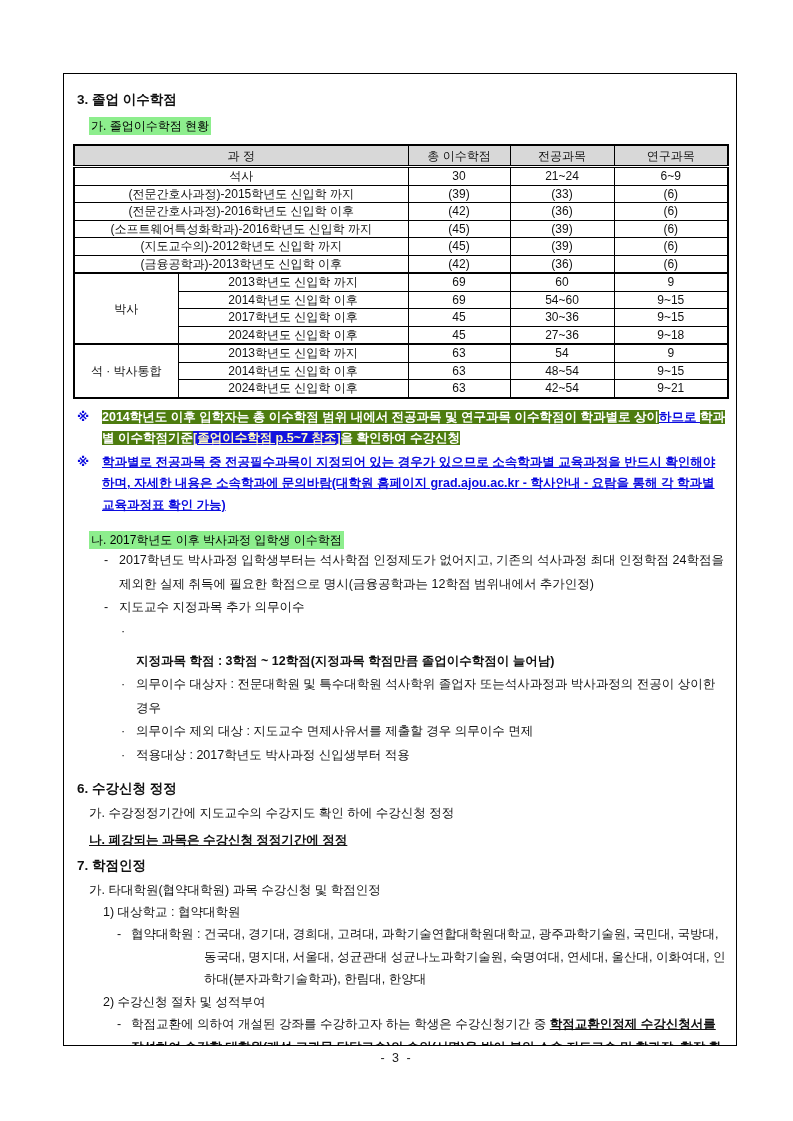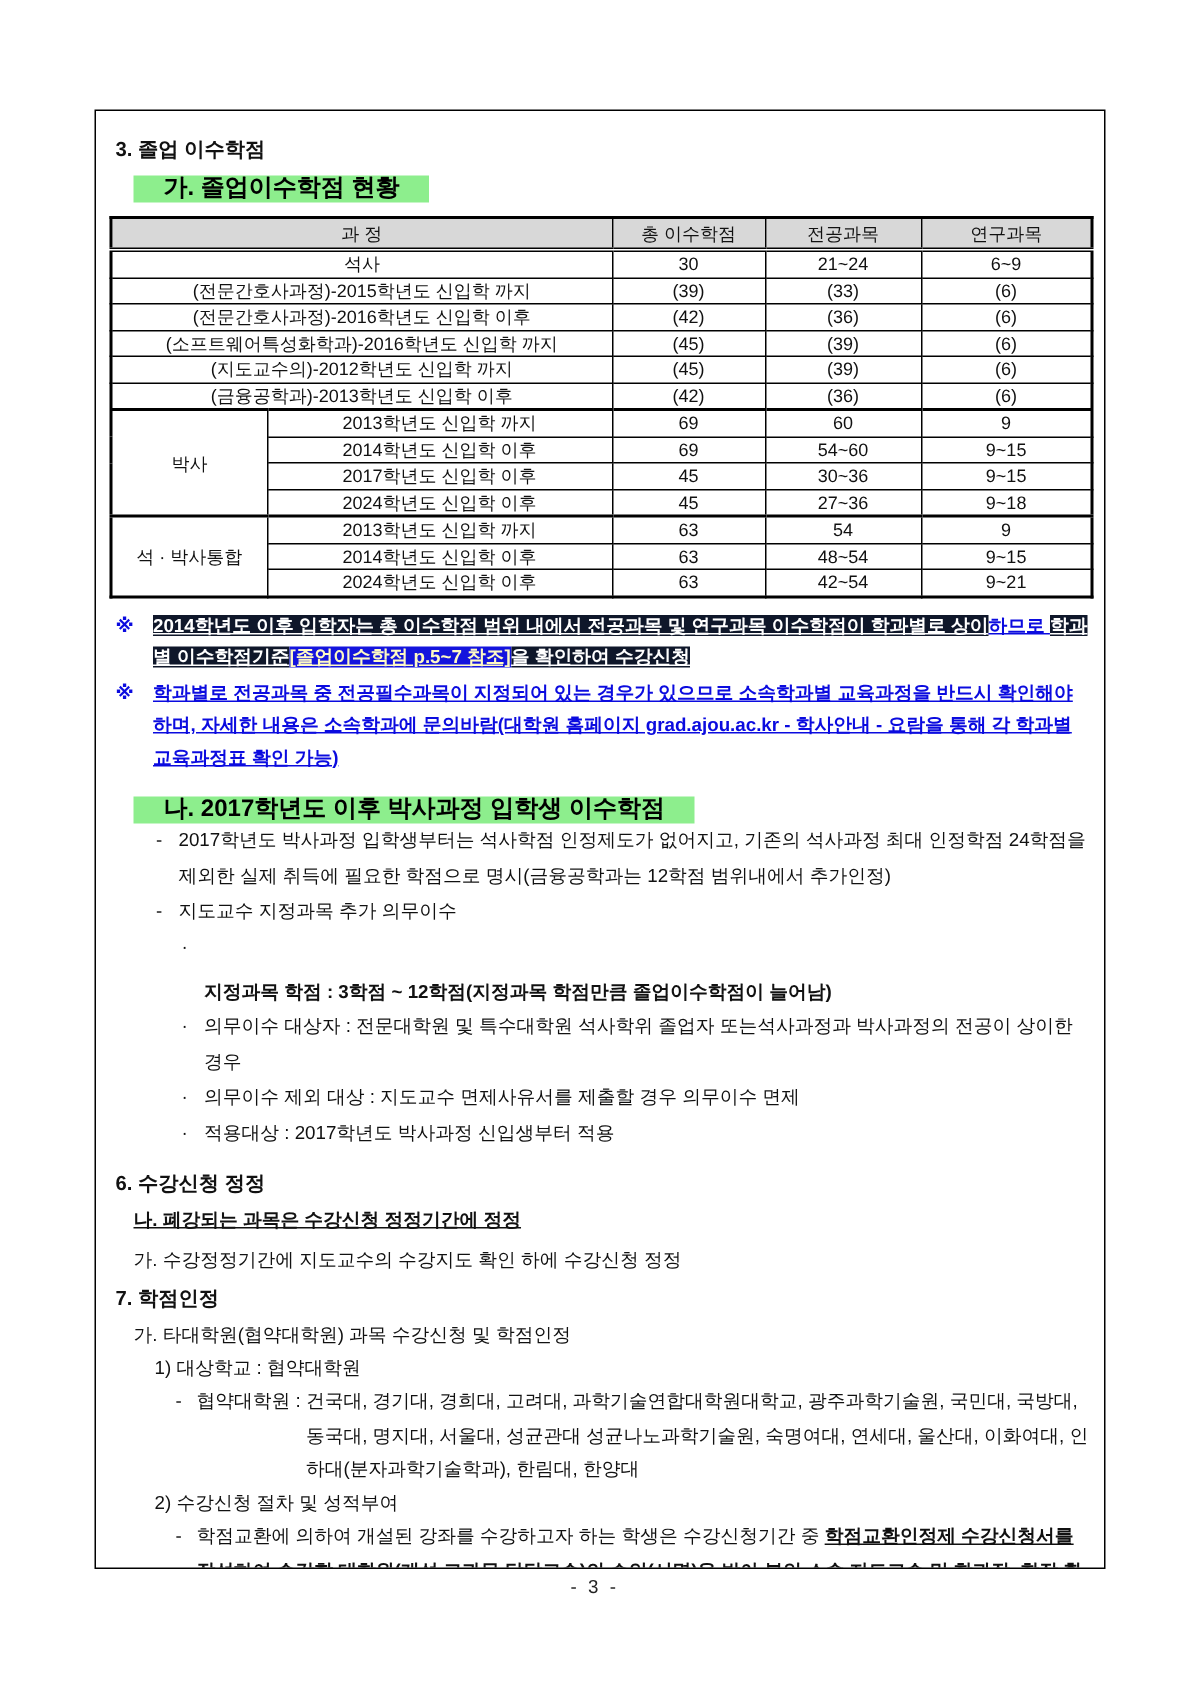--- a/index.html
+++ b/index.html
@@ -8,22 +8,22 @@
     font-family:"Liberation Sans","DejaVu Sans",sans-serif;
     color:#111;font-size:12.5px;
   }
   .frame{
     position:absolute;left:63px;top:73px;width:674px;height:973px;
     border:1.5px solid #000;box-sizing:border-box;
     padding:17px 9px 0 9px;overflow:hidden;
   }
   .sec-title{font-weight:bold;font-size:13.5px;margin:0 0 0 4px;line-height:17px;}
   .green-hl{
-    display:inline-block;background:#8dee8d;color:#000;font-weight:bold;
-    font-size:16px;padding:1px 20px;line-height:16px;
+    display:inline-block;background:#8dee8d;color:#000;font-weight:normal;
+    font-size:12px;padding:1px 2px;line-height:16px;
   }
   .sub-a{margin:9px 0 0 16px;}
   .sub-b{margin:15px 0 0 16px;}
 
   
   table.credits{
     border-collapse:collapse;margin:9px 0 0 0;width:654px;
     font-size:12px;table-layout:fixed;
   }
   table.credits{border:2px solid #000;}
@@ -36,21 +36,21 @@
     border-bottom:3px double #000;
   }
   .credits tr.sep td{border-top:2px solid #000;}
   .c-label{width:104px;}.c-course{width:230px;}
   .c-total{width:102px;}.c-major{width:104px;}.c-research{width:114px;}
 
   
   .note{display:flex;align-items:flex-start;margin:8px 0 0 4px;font-weight:bold;line-height:21.5px;}
   .note .marker{flex:none;width:25px;color:#0b0bdf;font-weight:bold;}
   .note .cont{flex:1;}
-  .hl-red{background:#0f172a;color:#fff;text-decoration:underline;text-align:right;}
+  .hl-red{background:#4d7c0f;color:#fff;text-align:right;}
   .hl-blue{background:#1414dd;color:#fef9c3;text-decoration:underline;}
   .blue-ul{color:#0b0bdf;text-decoration:underline;}
 
   
   .b-item{display:flex;line-height:23.5px;margin:0;}
   .b-item .mk{flex:none;width:15px;}
   .b-item .cont{flex:1;}
   .ind-dash{margin-left:31px;}
   .ind-dot{margin-left:48px;}
   .ind-plain{margin-left:178px;line-height:23.5px;}
@@ -216,22 +216,22 @@
   <div class="b-item ind-dot">
     <span class="mk">·</span>
     <span class="cont">의무이수 제외 대상 : 지도교수 면제사유서를 제출할 경우 의무이수 면제</span>
   </div>
   <div class="b-item ind-dot">
     <span class="mk">·</span>
     <span class="cont">적용대상 : 2017학년도 박사과정 신입생부터 적용</span>
   </div>
 
   <div class="sec-title sec6">6. 수강신청 정정</div>
+  <div class="plain-a">가. 수강정정기간에 지도교수의 수강지도 확인 하에 수강신청 정정</div>
   <div class="plain-a bu">나. 폐강되는 과목은 수강신청 정정기간에 정정</div>
-  <div class="plain-a">가. 수강정정기간에 지도교수의 수강지도 확인 하에 수강신청 정정</div>
 
   <div class="sec-title sec7">7. 학점인정</div>
   <div class="plain-a">가. 타대학원(협약대학원) 과목 수강신청 및 학점인정</div>
   <div class="plain-1">1) 대상학교 : 협약대학원</div>
   <div class="hang ind-dash" style="margin-left:44px;">
     <span class="mk">-</span>
     <span class="lbl">협약대학원 : </span>
     <span class="cont">건국대, 경기대, 경희대, 고려대, 과학기술연합대학원대학교, 광주과학기술원, 국민대, 국방대, 동국대, 명지대, 서울대, 성균관대 성균나노과학기술원, 숙명여대, 연세대, 울산대, 이화여대, 인하대(분자과학기술학과), 한림대, 한양대</span>
   </div>
   <div class="plain-1">2) 수강신청 절차 및 성적부여</div>

